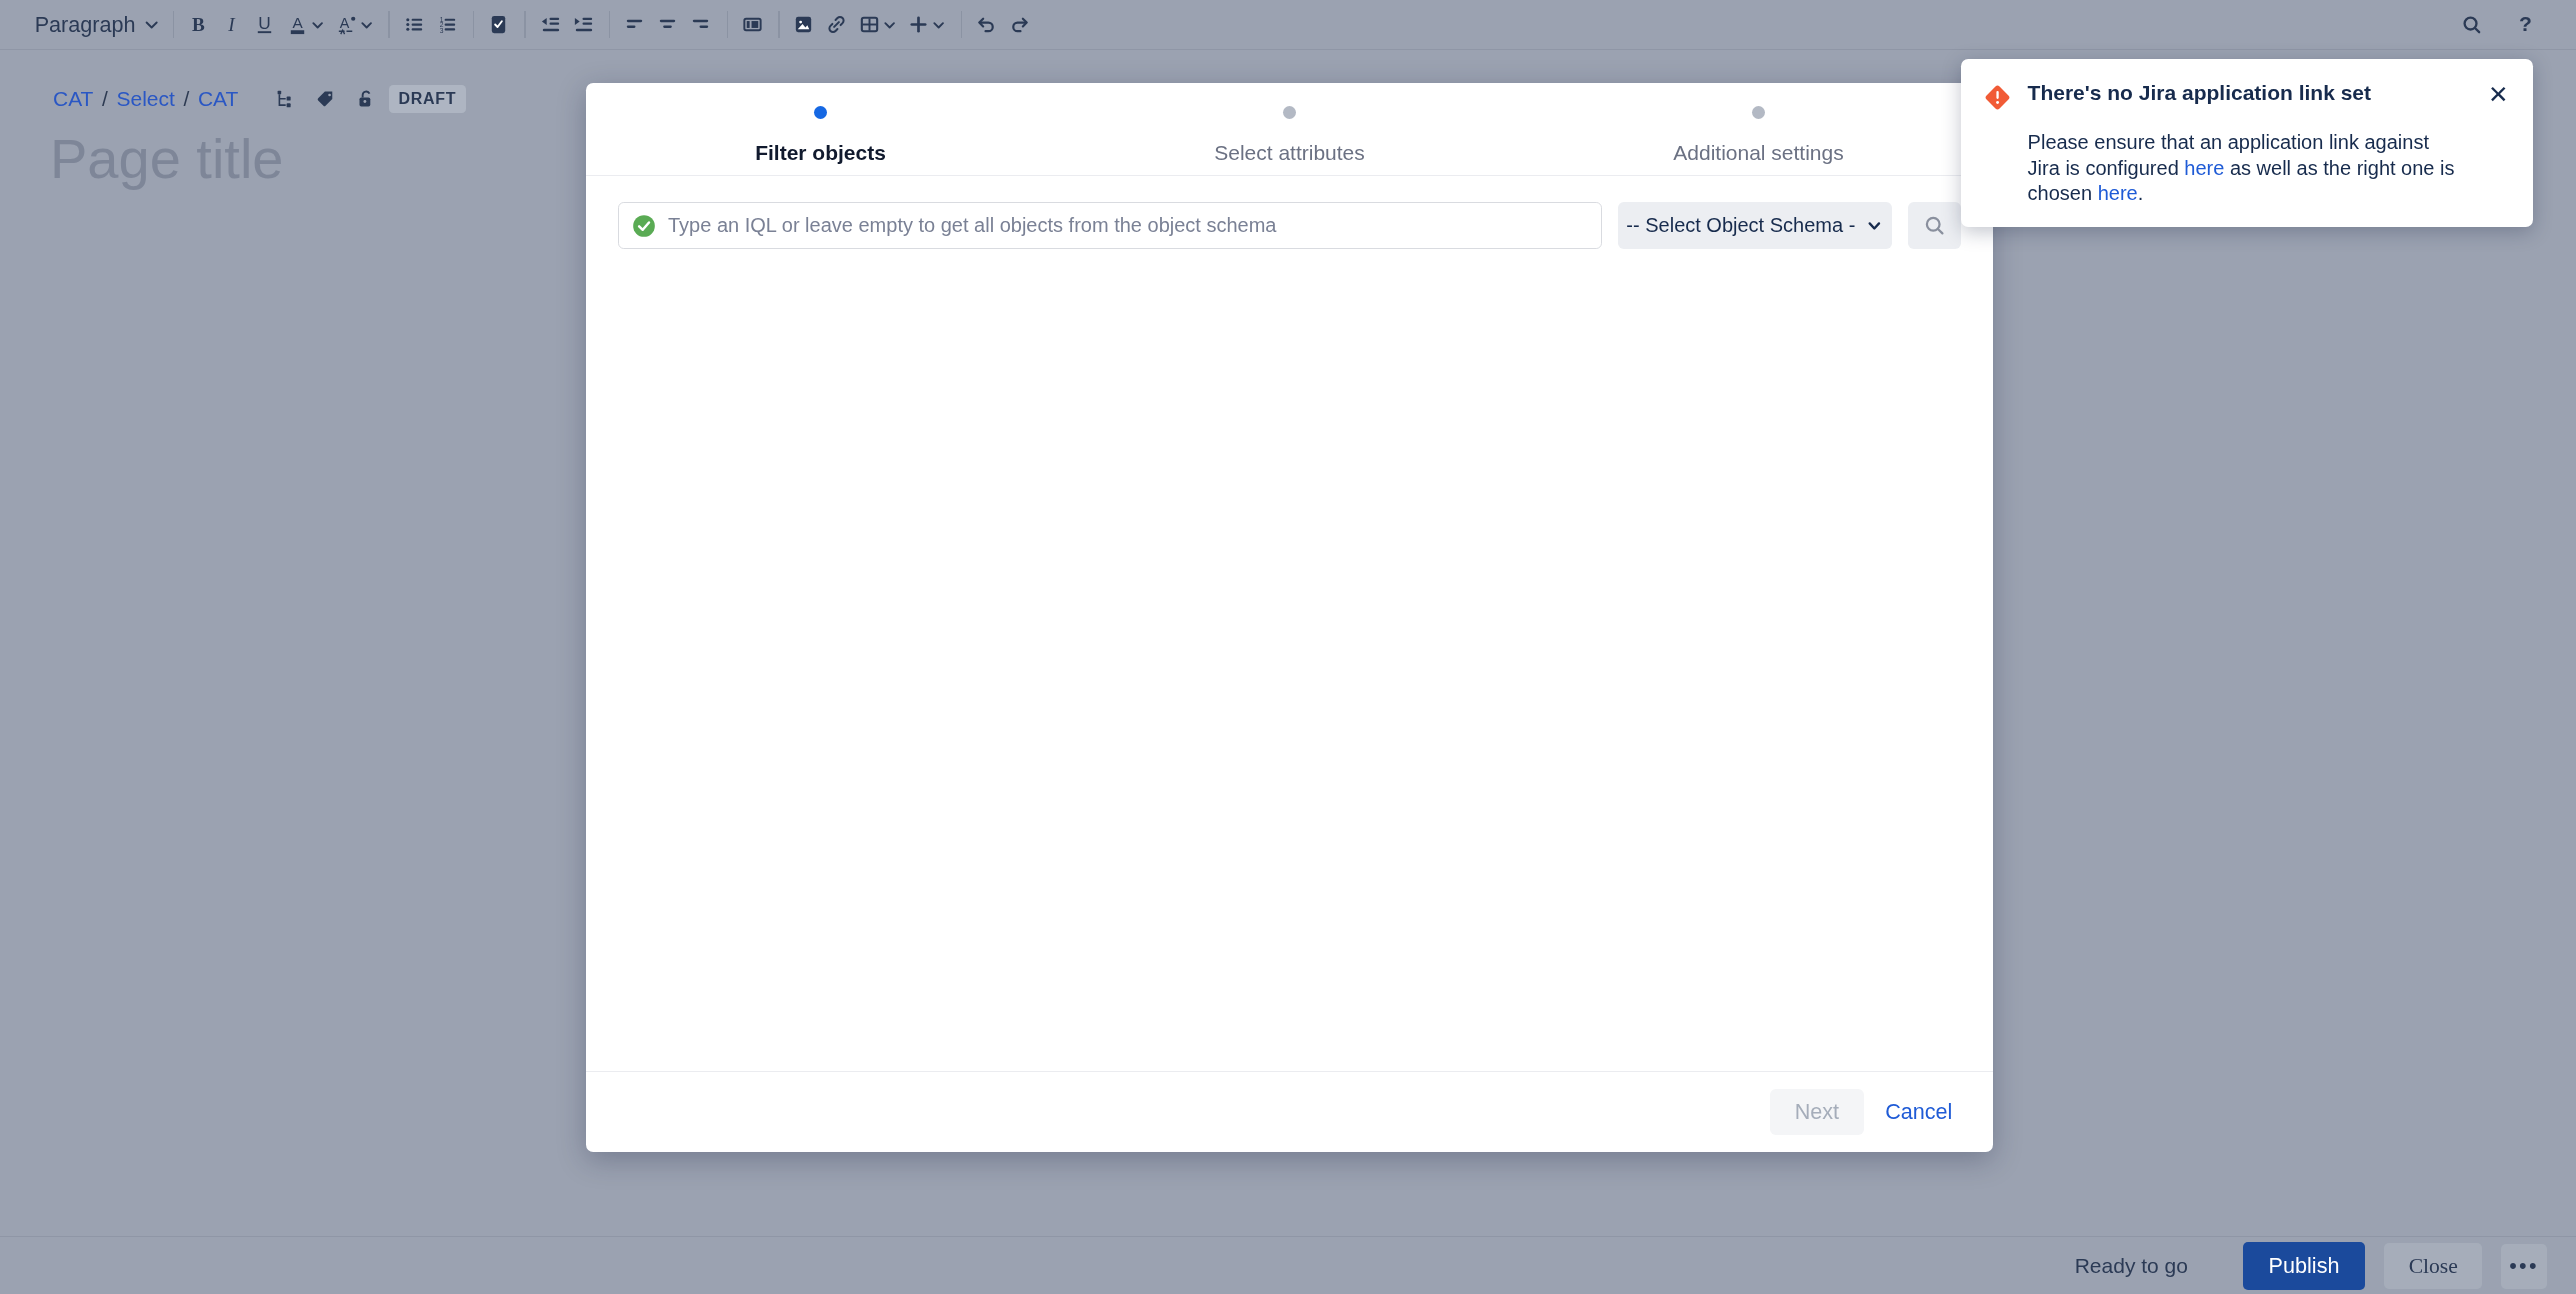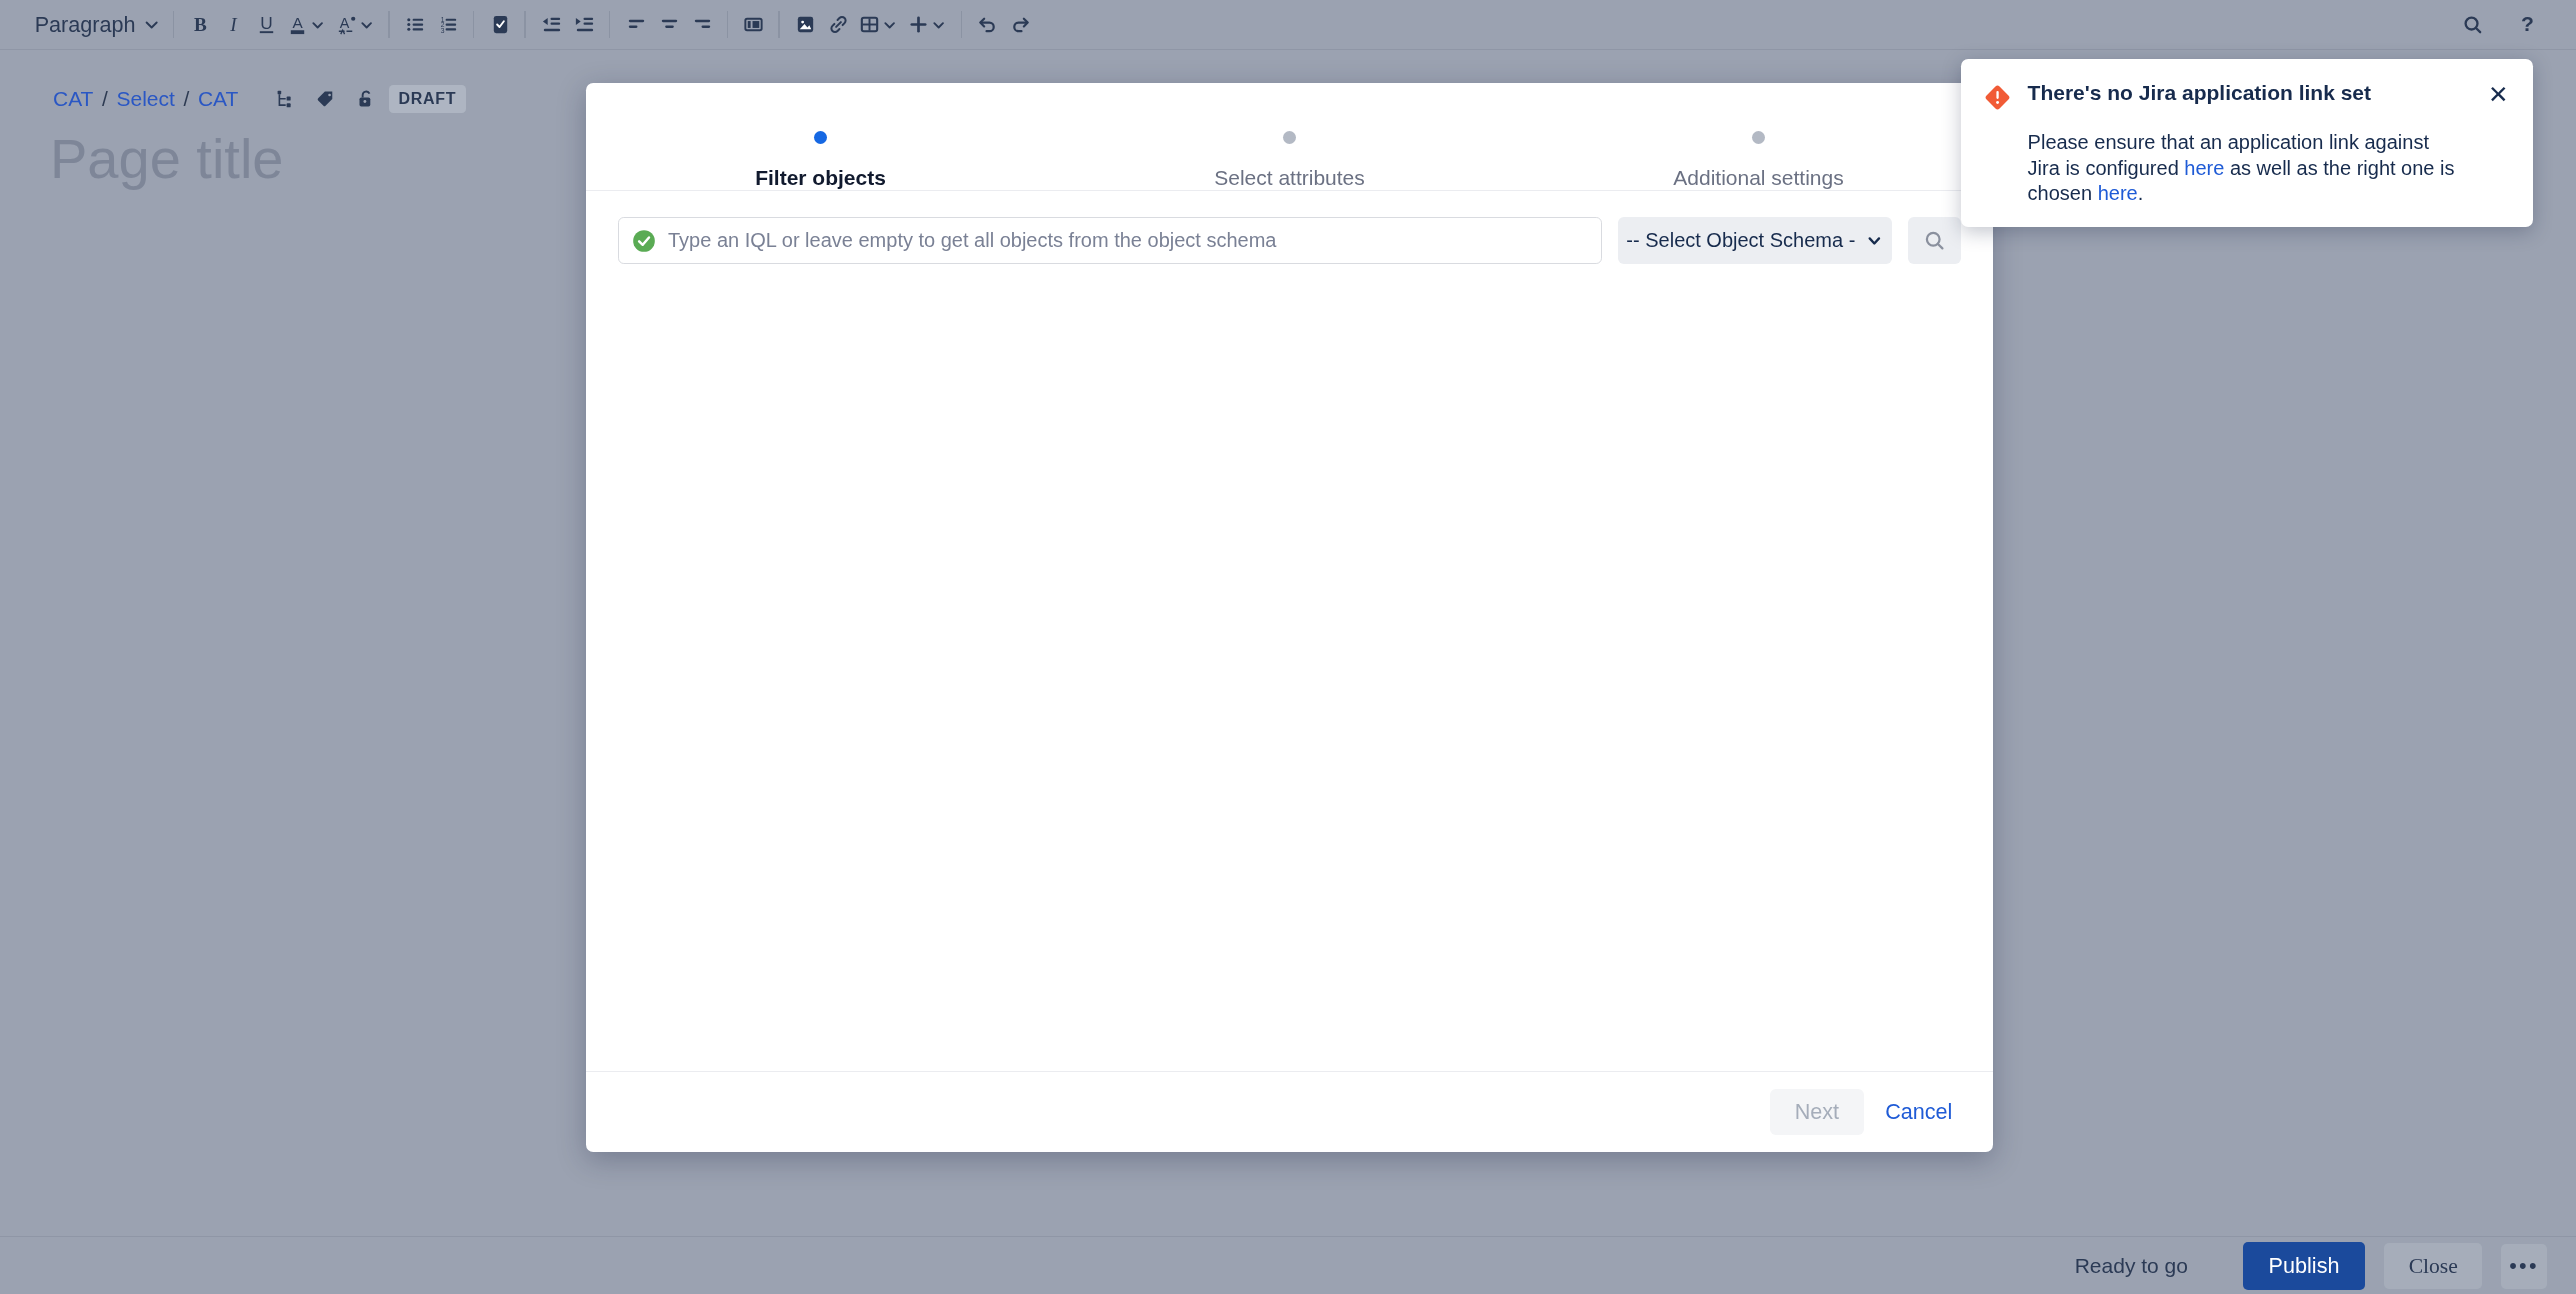--- a/index.html
+++ b/index.html
@@ -15,21 +15,21 @@
 
   
   .toolbar {
     position: absolute; top: 0; left: 0; width: 2576px; height: 50px;
     display: flex; align-items: center; padding-left: 16px;
     border-bottom: 1.4px solid #8f96a6;
     background: #9ba2b1;
   }
   .tb-sep { width: 1.4px; height: 27px; background: #8b93a3; margin: 0 8.6px; }
   .tb-btn {
-    display: flex; align-items: center; justify-content: flex-end;
+    display: flex; align-items: center; justify-content: space-between;
     height: 33px; min-width: 33px; padding: 0 4.3px;
     color: #2b3a55; cursor: pointer; border-radius: 3.6px;
   }
   .tb-label {
     font-size: 21.6px; color: #2b3a55; padding: 0 7.2px 0 14.4px; white-space: nowrap;
   }
   .caret { width: 17.3px; height: 17.3px; display:inline-block; }
   .tb-ico { width: 23px; height: 23px; display: block; }
   .tb-ico svg { width: 23px; height: 23px; display:block; }
   .spacer { flex: 1; }
@@ -86,21 +86,21 @@
   
   .modal {
     position: absolute; left: 586px; top: 83px;
     width: 1407px; height: 1069px;
     background: #ffffff; border-radius: 7.2px;
     box-shadow: 0 7.2px 29px rgba(20,30,60,.28);
     display: flex; flex-direction: column;
     overflow: hidden;
   }
   .modal-steps {
-    height: 108px; display: flex; align-items: flex-end;
+    height: 93px; display: flex; align-items: center;
     border-bottom: 1.4px solid #ebecf0;
     padding-top: 13px;
   }
   .step { flex: 1; display: flex; flex-direction: column; align-items: center; cursor: pointer; }
   .step-dot { width: 13px; height: 13px; border-radius: 50%; background: #b3b9c4; }
   .step-dot.active { background: #1668e3; }
   .step-label { margin-top: 21.6px; font-size: 21px; color: #6b7183; white-space: nowrap; }
   .step-label.active { color: #111a2e; font-weight: bold; }
 
   .modal-body { flex: 1; padding: 26px 32px 0 32px; }

